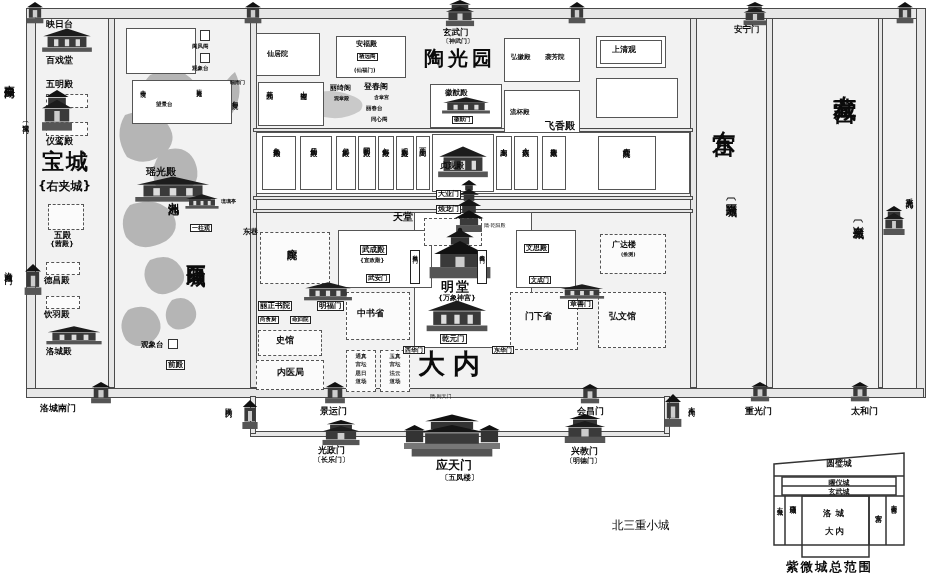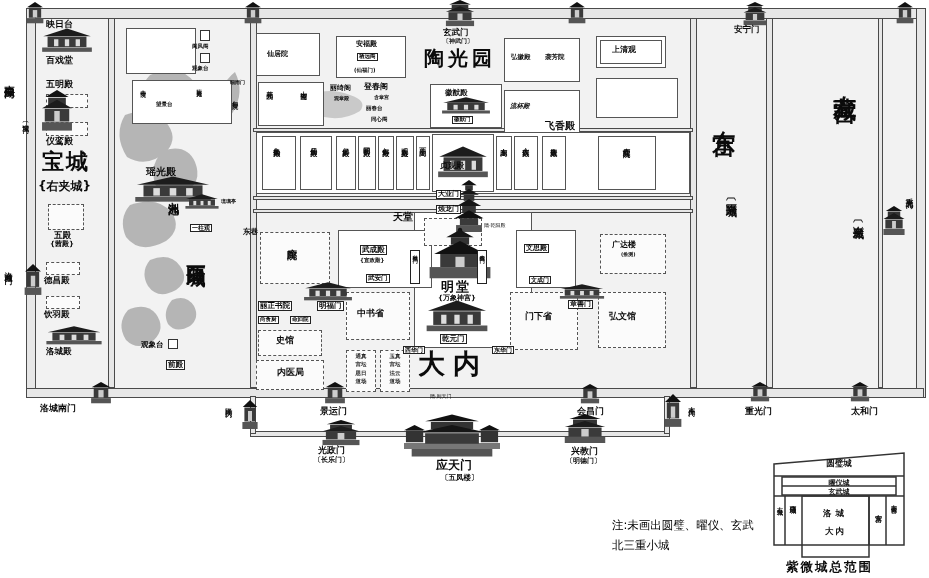--- a/index.html
+++ b/index.html
@@ -320,21 +320,21 @@
       <div class="it l" style="left: 356px; top: 41px; font-size: 7px;">安福殿</div>
       <div class="it l" style="left: 354px; top: 68px; font-size: 5.5px;">(仙福门)</div>
       <div class="it l" style="left: 330px; top: 85px; font-size: 7px;">丽绮阁</div>
       <div class="it l" style="left: 334px; top: 96px; font-size: 5px;">观章殿</div>
       <div class="it l" style="left: 364px; top: 83px; font-size: 8px;">登春阁</div>
       <div class="it l" style="left: 374px; top: 95px; font-size: 5px;">含章宫</div>
       <div class="it l" style="left: 366px; top: 106px; font-size: 5.5px;">丽春台</div>
       <div class="it l" style="left: 371px; top: 117px; font-size: 5.5px;">同心阁</div>
       <div class="it l" style="left: 511px; top: 54px; font-size: 6.5px;">弘徽殿</div>
       <div class="it l" style="left: 545px; top: 54px; font-size: 6.5px;">袭芳院</div>
-      <div class="it l" style="left: 510px; top: 103px; font-size: 6.5px; font-style: italic;">流杯殿</div>
+      <div class="it l" style="left: 510px; top: 109px; font-size: 6.5px;">流杯殿</div>
       <div class="it l" style="left: 545px; top: 121px; font-size: 10px;">飞香殿</div>
       <div class="it l" style="left: 445px; top: 89px; font-size: 7.5px;">徽猷殿</div>
       <div class="it l" style="left: 612px; top: 46px; font-size: 8px;">上清观</div>
       <div class="it l v" style="left: 272px; top: 142px; height: 44px; font-size: 7px;">集仙殿</div>
       <div class="it l v" style="left: 309px; top: 142px; height: 44px; font-size: 7px;">仙居殿</div>
       <div class="it l v" style="left: 341px; top: 142px; height: 44px; font-size: 7px;">亿岁殿</div>
       <div class="it l v" style="left: 362px; top: 142px; height: 44px; font-size: 7px;">同明殿</div>
       <div class="it l v" style="left: 381px; top: 142px; height: 44px; font-size: 7px;">仁寿殿</div>
       <div class="it l v" style="left: 400px; top: 142px; height: 44px; font-size: 7px;">观文殿</div>
       <div class="it l v" style="left: 418px; top: 142px; height: 44px; font-size: 7px;">西上阁</div>
@@ -405,16 +405,15 @@
     <div class="lg v" style="left:2px;top:52px;height:40px;font-size:6px;">右夹城</div>
     <div class="lg v" style="left:15px;top:50px;height:42px;font-size:6.5px;">西隔城</div>
     <div class="lg" style="left:29px;top:58px;width:67px;text-align:center;font-size:8.5px;letter-spacing:4px;">洛城</div>
     <div class="lg" style="left:29px;top:76px;width:67px;text-align:center;font-size:8.5px;letter-spacing:2px;">大内</div>
     <div class="lg v" style="left:100px;top:58px;height:30px;font-size:7px;">东宫</div>
     <div class="lg v" style="left:116px;top:50px;height:44px;font-size:6px;">左藏宫</div>
   </div>
   <div id="legend-caption">紫微城总范围</div>
 
   <div id="note">
-    <div>注:未画出圆璧、曜仪、玄武</div>
     <div>北三重小城</div>
   </div>
 </div>
 
 </body></html>

